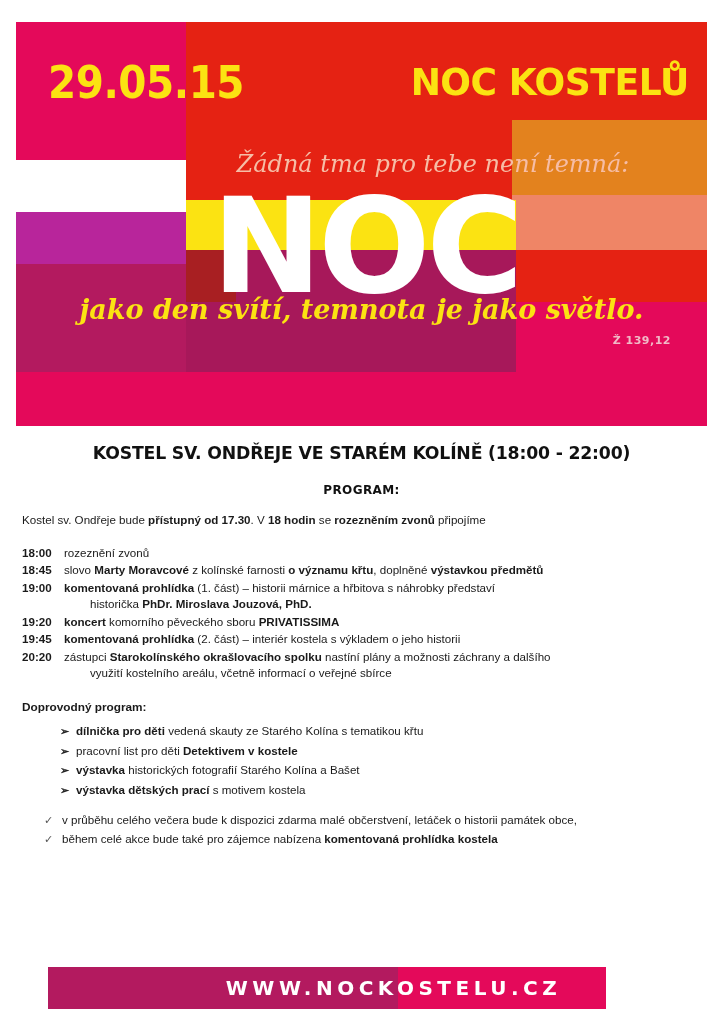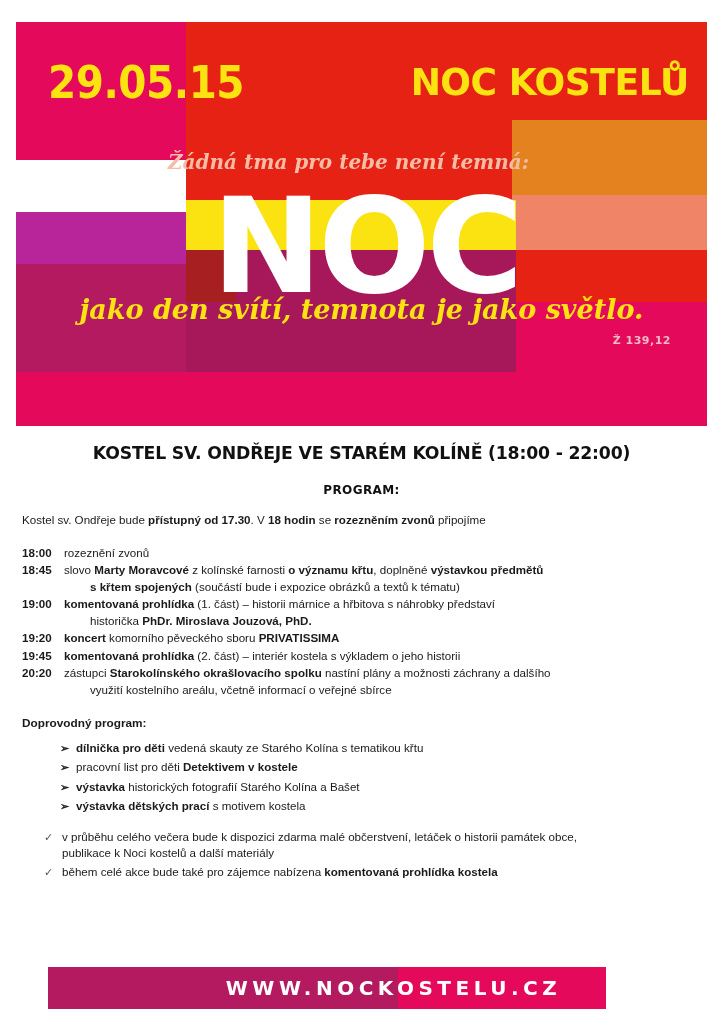--- a/index.html
+++ b/index.html
@@ -82,25 +82,25 @@
     color: #fbe312;
     font-family: "DejaVu Sans", sans-serif;
     transform: scaleX(0.95);
     transform-origin: right center;
   }
   .verse-top {
     position: absolute;
     left: 152px;
     top: 128px;
     width: 530px;
-    text-align: left;
+    text-align: center;
     font-family: "DejaVu Serif", serif;
     font-style: italic;
-    font-size: 20px;
-    font-weight: 700;
+    font-size: 24px;
+    font-weight: 400;
     color: #f6bda6;
     white-space: nowrap;
   }
   .bigword {
     position: absolute;
     left: 4px;
     top: 158px;
     width: 691px;
     text-align: center;
     font-family: "DejaVu Sans", sans-serif;
@@ -299,21 +299,21 @@
       <span>Kostel sv. Ondřeje bude </span><b>přístupný od 17.30</b><span>. V </span><b>18 hodin</b><span> se </span><b>rozezněním zvonů</b><span> připojíme</span>
     </p>
 
     <div class="schedule" id="schedule">
         <div class="srow">
           <div class="stime">18:00</div>
           <div class="sdesc"><span>rozeznění zvonů</span></div>
         </div>
         <div class="srow">
           <div class="stime">18:45</div>
-          <div class="sdesc"><span>slovo </span><b>Marty Moravcové</b><span> z kolínské farnosti </span><b>o významu křtu</b><span>, doplněné </span><b>výstavkou předmětů</b><span class="cont"><b>s křtem spojených</b><span> (součástí bude i expozice obrázků  a textů k tématu)</span></span></div>
+          <div class="sdesc"><span>slovo </span><b>Marty Moravcové</b><span> z kolínské farnosti </span><b>o významu křtu</b><span>, doplněné </span><b>výstavkou předmětů</b></div>
         </div>
         <div class="srow">
           <div class="stime">19:00</div>
           <div class="sdesc"><b>komentovaná prohlídka</b><span> (1. část) – historii márnice a hřbitova s náhrobky představí</span><span class="cont"><span>historička </span><b>PhDr. Miroslava Jouzová, PhD.</b></span></div>
         </div>
         <div class="srow">
           <div class="stime">19:20</div>
           <div class="sdesc"><b>koncert</b><span> komorního pěveckého sboru </span><b>PRIVATISSIMA</b></div>
         </div>
         <div class="srow">
@@ -343,21 +343,21 @@
         </li>
         <li>
           <span class="marker">➢</span>
           <span class="btext"><b>výstavka dětských prací</b><span> s motivem kostela</span></span>
         </li>
       </ul>
 
     <ul class="checks" id="checks">
         <li>
           <span class="marker">✓</span>
-          <span class="btext"><span>v průběhu  celého večera bude k dispozici zdarma malé občerstvení, letáček o historii památek obce,</span><span class="cont2"><span>publikace k Noci kostelů a další materiály</span></span></span>
+          <span class="btext"><span>v průběhu  celého večera bude k dispozici zdarma malé občerstvení, letáček o historii památek obce,</span></span>
         </li>
         <li>
           <span class="marker">✓</span>
           <span class="btext"><span>během celé akce bude také pro zájemce nabízena </span><b>komentovaná prohlídka kostela</b></span>
         </li>
       </ul>
 
   </div>
 
   <div class="footer">

